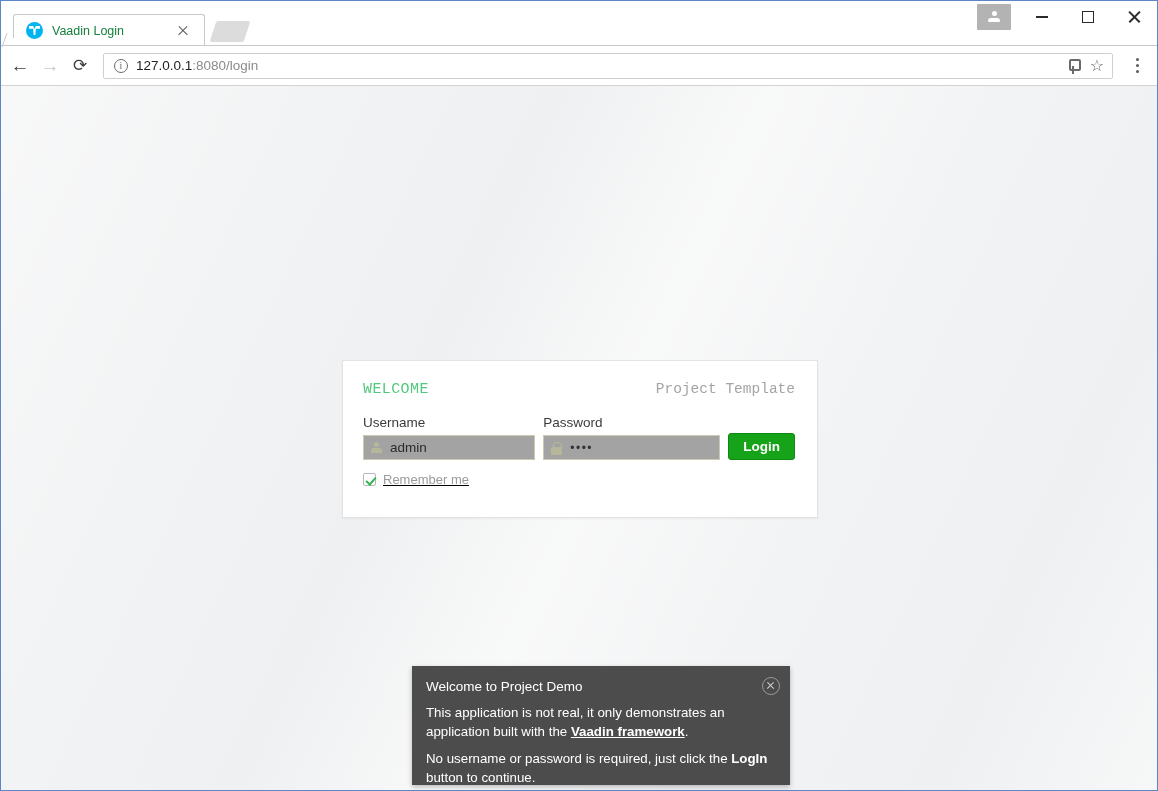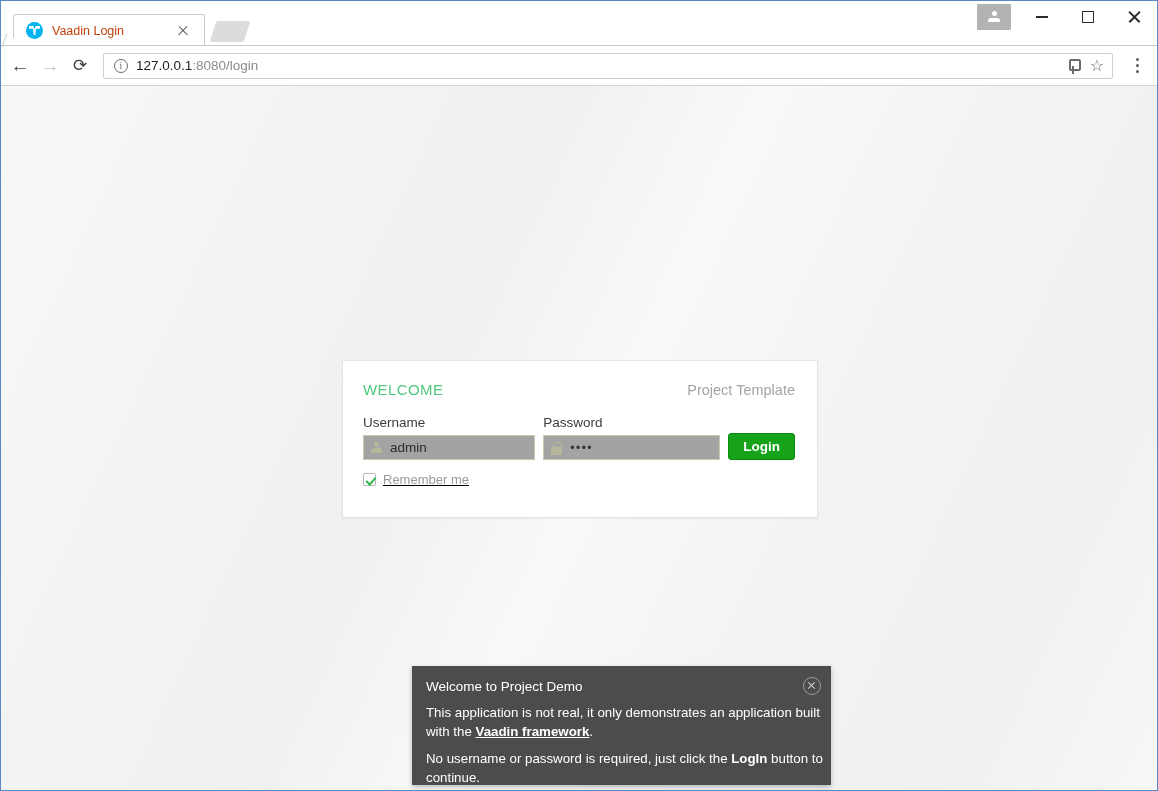--- a/index.html
+++ b/index.html
@@ -48,21 +48,21 @@
     background: #00b4f0;
     position: relative; flex: 0 0 17px;
   }
   .tab-favicon::after {
     content: ""; position: absolute;
     left: 3px; top: 4px; width: 11px; height: 9px;
     background: #ffffff;
     clip-path: polygon(0 0, 38% 0, 50% 34%, 62% 0, 100% 0, 100% 30%, 62% 30%, 58% 100%, 42% 100%, 38% 30%, 0 30%);
   }
   .tab-title {
-    font-size: 12.5px; color: #c2410c;
+    font-size: 12.5px; color: #15803d;
     white-space: nowrap; overflow: hidden;
     flex: 1 1 auto;
   }
   .tab-close {
     width: 18px; height: 18px; flex: 0 0 18px;
     position: relative; margin-right: 6px;
   }
   .tab-close::before, .tab-close::after {
     content: ""; position: absolute;
     left: 3px; top: 8px; width: 12px; height: 1.4px;
@@ -183,20 +183,21 @@
     position: absolute; left: 341px; top: 274px;
     width: 476px; height: 158px;
     background: #ffffff;
     border: 1px solid #e3e3e3;
     box-shadow: 0 1px 2px rgba(0,0,0,0.05);
     padding: 20px 22px 0 20px;
   }
   .card-head {
     display: flex; align-items: baseline; justify-content: space-between;
     margin-bottom: 17px;
+    font-family: Liberation Mono, monospace;
   }
   .welcome { font-size: 15px; color: #51c97d; letter-spacing: 0.4px; }
   .brand   { font-size: 14.5px; color: #a4a4a4; }
 
   .fields { display: flex; align-items: flex-end; }
   .field-group { display: flex; flex-direction: column; }
   .fg-user { width: 181px; margin-right: 8px; }
   .fg-pass { width: 186px; margin-right: 8px; }
   .field-label {
     font-size: 13.5px; color: #3b3b3b; margin-bottom: 5px;
@@ -248,21 +249,21 @@
     content: ""; position: absolute; left: 3.5px; top: 0.5px;
     width: 4px; height: 8px;
     border: solid #2db84d; border-width: 0 2px 2px 0;
     transform: rotate(42deg);
   }
   .remember-label { font-size: 13px; color: #9a9a9a; }
 
   
   .toast {
     position: absolute; left: 411px; top: 580px;
-    width: 419px; height: 119px;
+    width: 378px; height: 119px;
     background: #4c4c4c; color: #ffffff;
     padding: 13px 8px 0 14px;
     box-shadow: 0 2px 5px rgba(0,0,0,0.25);
   }
   .toast-title { font-size: 13.5px; margin-bottom: 10px; padding-right: 26px; }
   .toast-p { font-size: 13.3px; line-height: 18.5px; margin-bottom: 9px; }
   .toast-p b { font-weight: bold; }
   .toast-link { font-weight: bold; text-decoration: underline; color: #ffffff; }
   .toast-close {
     position: absolute; right: 10px; top: 11px;

